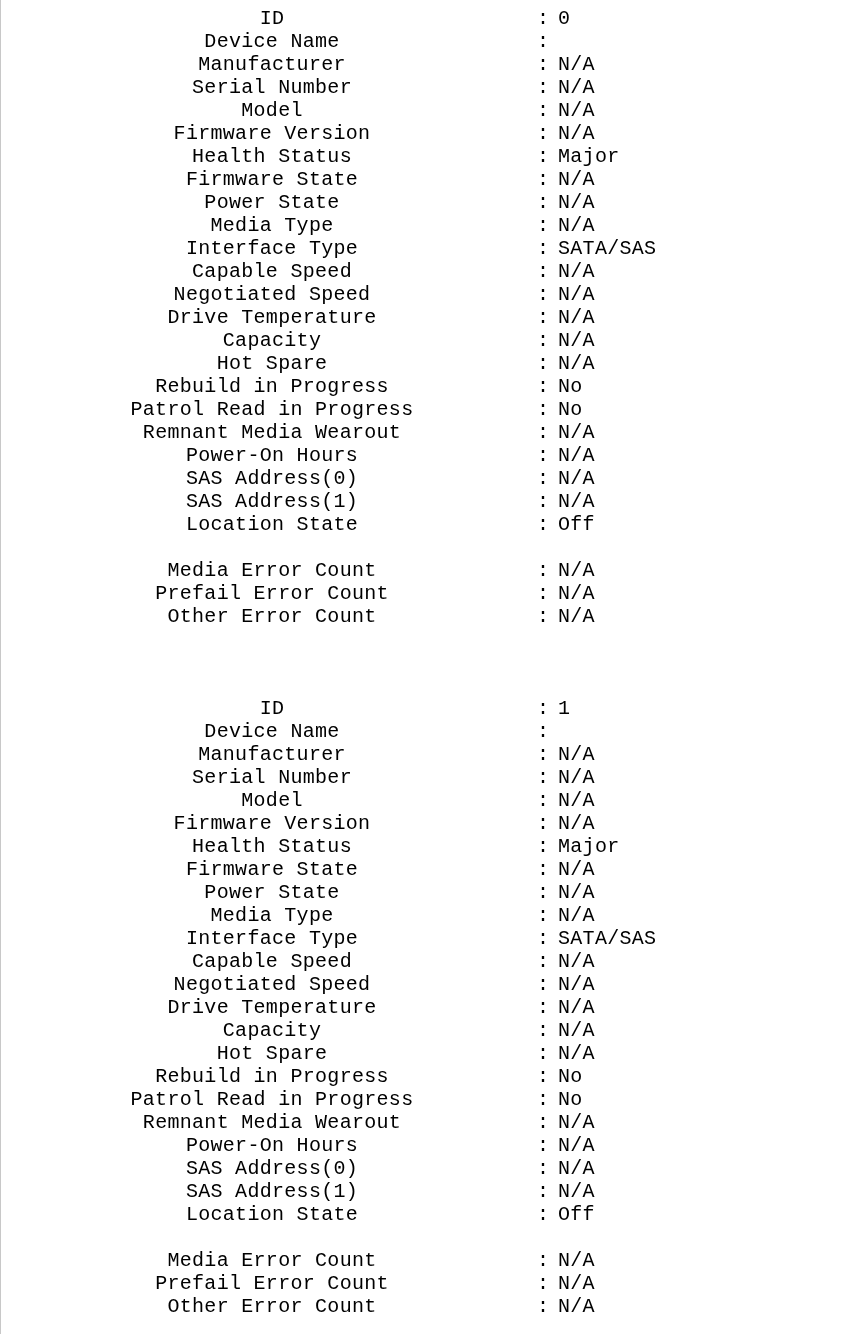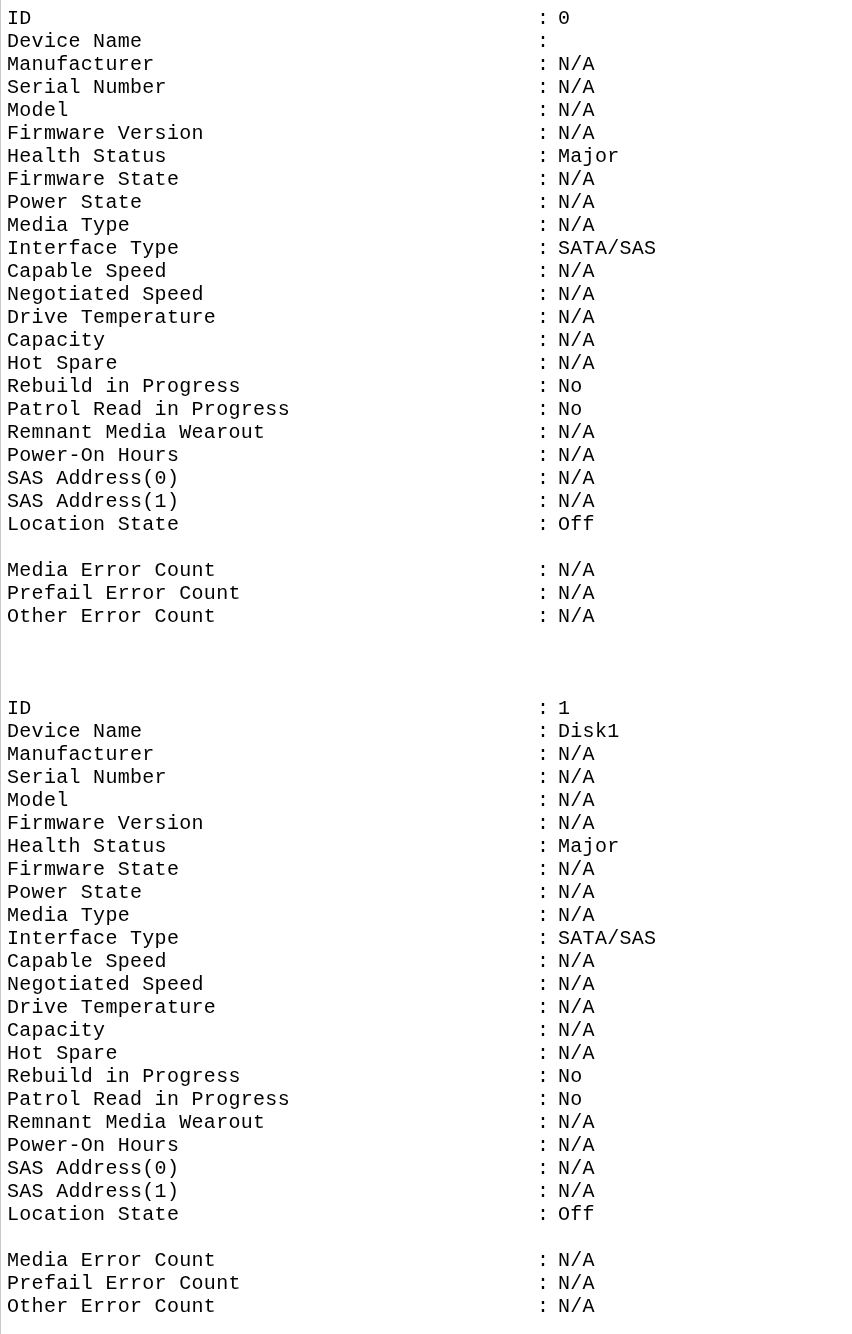--- a/index.html
+++ b/index.html
@@ -15,21 +15,21 @@
     border-left: 1px solid #c8c8c8;
     padding: 7px 0 0 6px;
     font-family: "Liberation Mono", "DejaVu Sans Mono", monospace;
     font-size: 20px;
     line-height: 23px;
     letter-spacing: 0.3px;
     color: #000000;
     overflow: hidden;
   }
   .row { display: flex; white-space: pre; }
-  .lbl { flex: 0 0 530px; overflow: hidden; }
+  .lbl { flex: 0 0 530px; overflow: hidden; text-align: center; }
   .sep { flex: 0 0 21px; }
   .val { flex: 1 1 auto; }
   .blank-line { height: 23px; }
   .block-gap { height: 69px; }
 </style>
 </head>
 <body>
 
 <div class="screen">
 
@@ -60,21 +60,21 @@
     <div class="blank-line"></div>
     <div class="row"><span class="lbl">Media Error Count</span><span class="sep">:</span><span class="val">N/A</span></div>
     <div class="row"><span class="lbl">Prefail Error Count</span><span class="sep">:</span><span class="val">N/A</span></div>
     <div class="row"><span class="lbl">Other Error Count</span><span class="sep">:</span><span class="val">N/A</span></div>
   </section>
 
   <div class="block-gap"></div>
 
   <section>
     <div class="row"><span class="lbl">ID</span><span class="sep">:</span><span class="val">1</span></div>
-    <div class="row"><span class="lbl">Device Name</span><span class="sep">:</span><span class="val">Disk1</span></div>
+    <div class="row"><span class="lbl">Device Name</span><span class="sep">:</span></div>
     <div class="row"><span class="lbl">Manufacturer</span><span class="sep">:</span><span class="val">N/A</span></div>
     <div class="row"><span class="lbl">Serial Number</span><span class="sep">:</span><span class="val">N/A</span></div>
     <div class="row"><span class="lbl">Model</span><span class="sep">:</span><span class="val">N/A</span></div>
     <div class="row"><span class="lbl">Firmware Version</span><span class="sep">:</span><span class="val">N/A</span></div>
     <div class="row"><span class="lbl">Health Status</span><span class="sep">:</span><span class="val">Major</span></div>
     <div class="row"><span class="lbl">Firmware State</span><span class="sep">:</span><span class="val">N/A</span></div>
     <div class="row"><span class="lbl">Power State</span><span class="sep">:</span><span class="val">N/A</span></div>
     <div class="row"><span class="lbl">Media Type</span><span class="sep">:</span><span class="val">N/A</span></div>
     <div class="row"><span class="lbl">Interface Type</span><span class="sep">:</span><span class="val">SATA/SAS</span></div>
     <div class="row"><span class="lbl">Capable Speed</span><span class="sep">:</span><span class="val">N/A</span></div>

